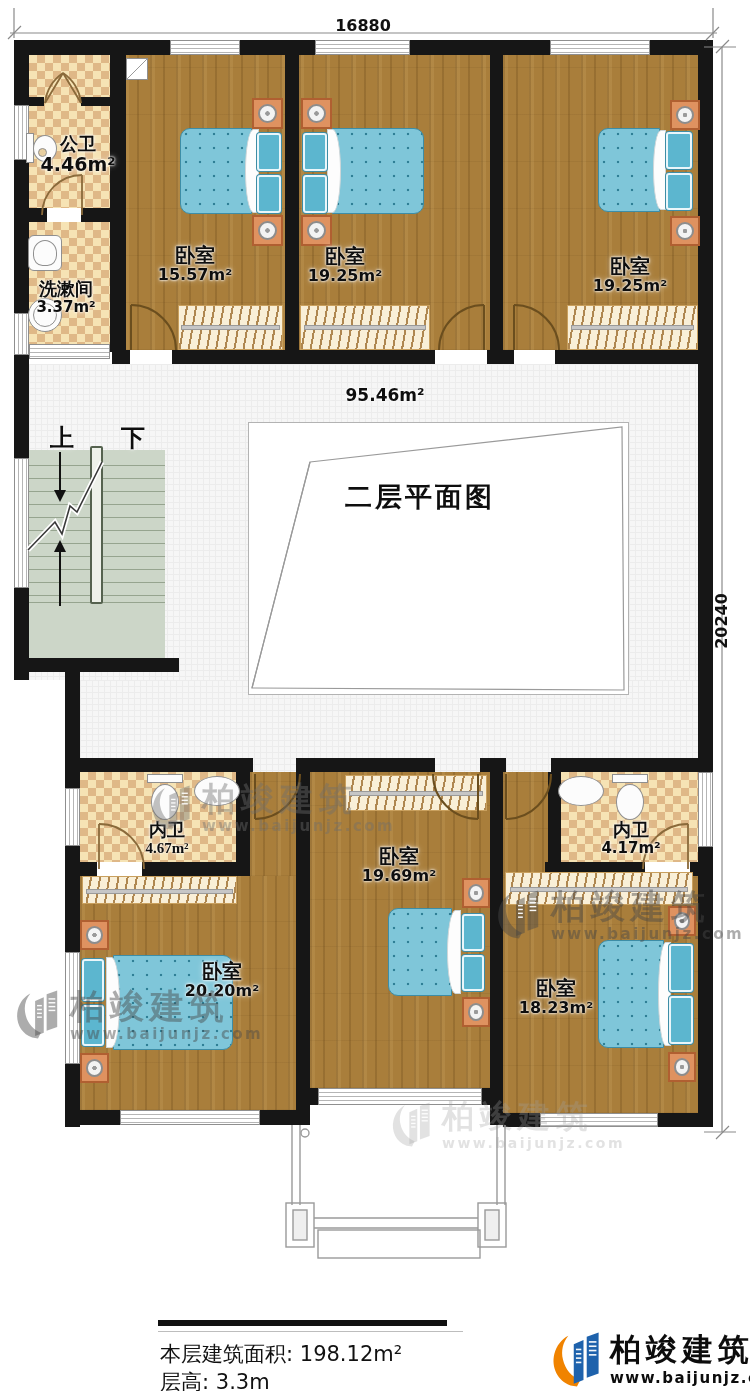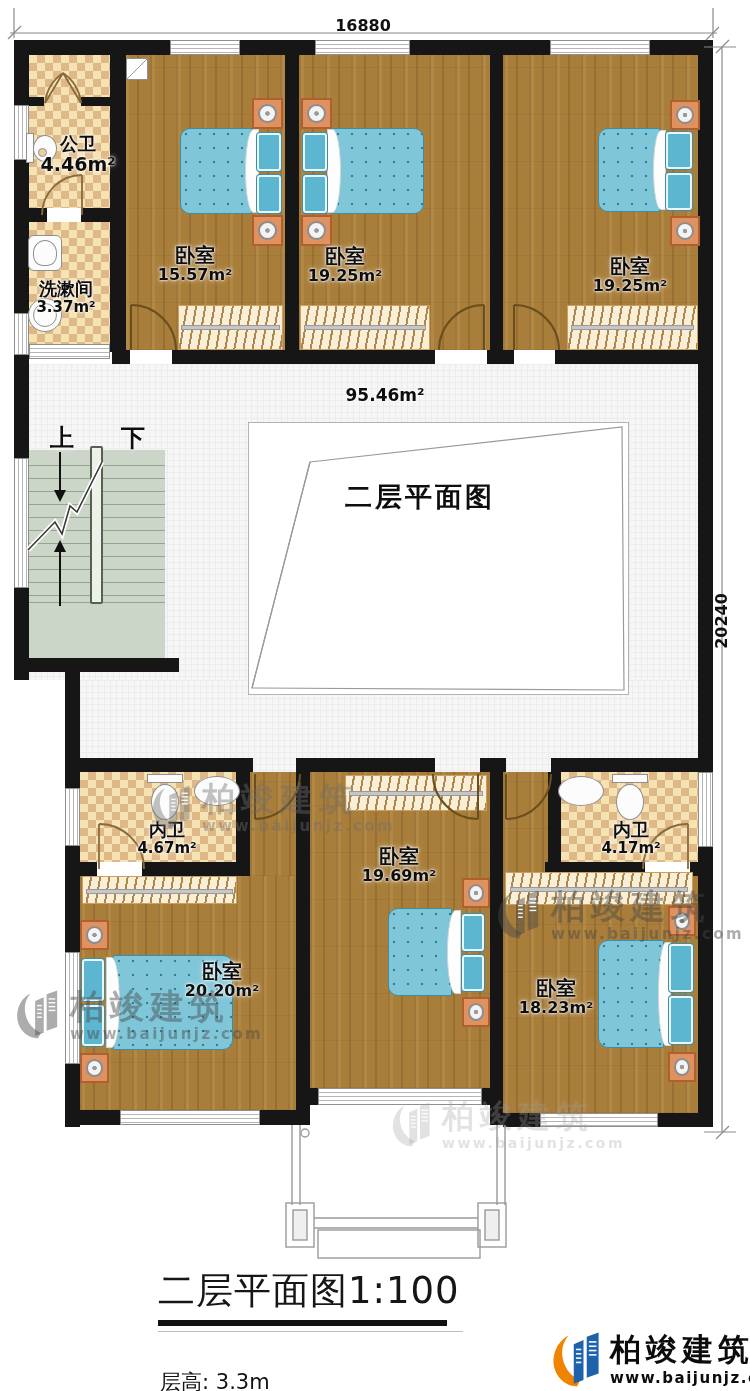--- a/index.html
+++ b/index.html
@@ -347,21 +347,21 @@
   <div class="rlabel" style="left:345px;top:265px;">
     <span class="rname">卧室</span>
     <span class="rarea">19.25m²</span>
   </div>
   <div class="rlabel" style="left:630px;top:275px;">
     <span class="rname">卧室</span>
     <span class="rarea">19.25m²</span>
   </div>
   <div class="rlabel" style="left:167px;top:838px;">
     <span class="rname" style="font-size:18px;">内卫</span>
-    <span class="rarea" style="font-size:15px;">4.67m²</span>
+    <span class="rarea" style="font-size:15px;font-family:Liberation Serif, serif;">4.67m²</span>
   </div>
   <div class="rlabel" style="left:399px;top:865px;">
     <span class="rname">卧室</span>
     <span class="rarea">19.69m²</span>
   </div>
   <div class="rlabel" style="left:631px;top:838px;">
     <span class="rname" style="font-size:18px;">内卫</span>
     <span class="rarea" style="font-size:15px;">4.17m²</span>
   </div>
   <div class="rlabel" style="left:222px;top:980px;">
@@ -459,25 +459,25 @@
             <rect x="72" y="44" width="14" height="3"></rect>
           </g>
         </svg>
       </span>
     <span class="wm-col">
       <span class="wm-name" style="font-size:32px;">柏竣建筑</span>
       <span class="wm-url" style="font-size:14px;">www.baijunjz.com</span>
     </span>
   </div>
 
-  <div class="title-big" style="left:158px;top:1266px;">
-    <span>二层平面图</span><span>1:100</span>
-  </div>
   <div class="abs" style="left:158px;top:1320px;width:289px;height:6px;background:#111;"></div>
   <div class="abs" style="left:158px;top:1331px;width:305px;height:1px;background:#bdbdbd;"></div>
+  <div class="info-line" style="left:160px;top:1340px;">
+    <span>本层建筑面积:</span> <span>198.12m²</span>
+  </div>
   <div class="info-line" style="left:160px;top:1368px;">
     <span>层高:</span> <span>3.3m</span>
   </div>
   <div class="footer-brand" style="left:550px;top:1330px;">
     <span class="bj-icon" style="width:54px;height:60px;--sw:#f08300;--br:#1e62ac;">
         <svg viewBox="0 0 100 110">
           <path class="sw" d="M38,102 C14,94 2,68 8,44 C12,28 22,16 34,10 C24,22 20,38 24,54 C28,72 40,86 56,92 L50,104 Z" fill="var(--sw)"></path>
           <path class="br" d="M44,26 L62,18 L62,92 L44,99 Z" fill="var(--br)"></path>
           <path class="br" d="M68,12 L90,4 L90,80 L68,88 Z" fill="var(--br)"></path>
           <g fill="#ffffff" opacity="0.95">

